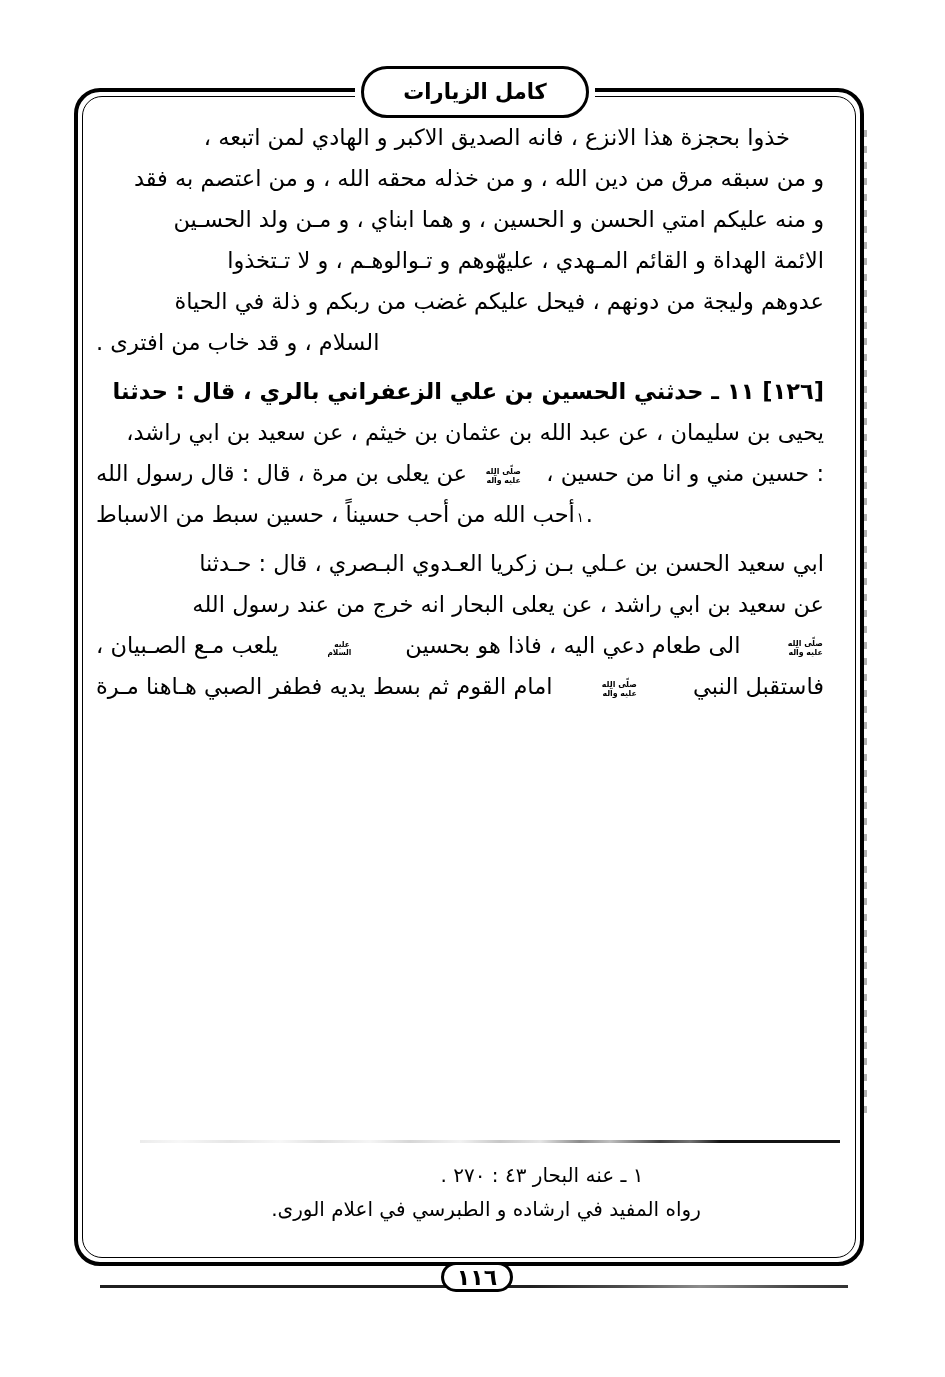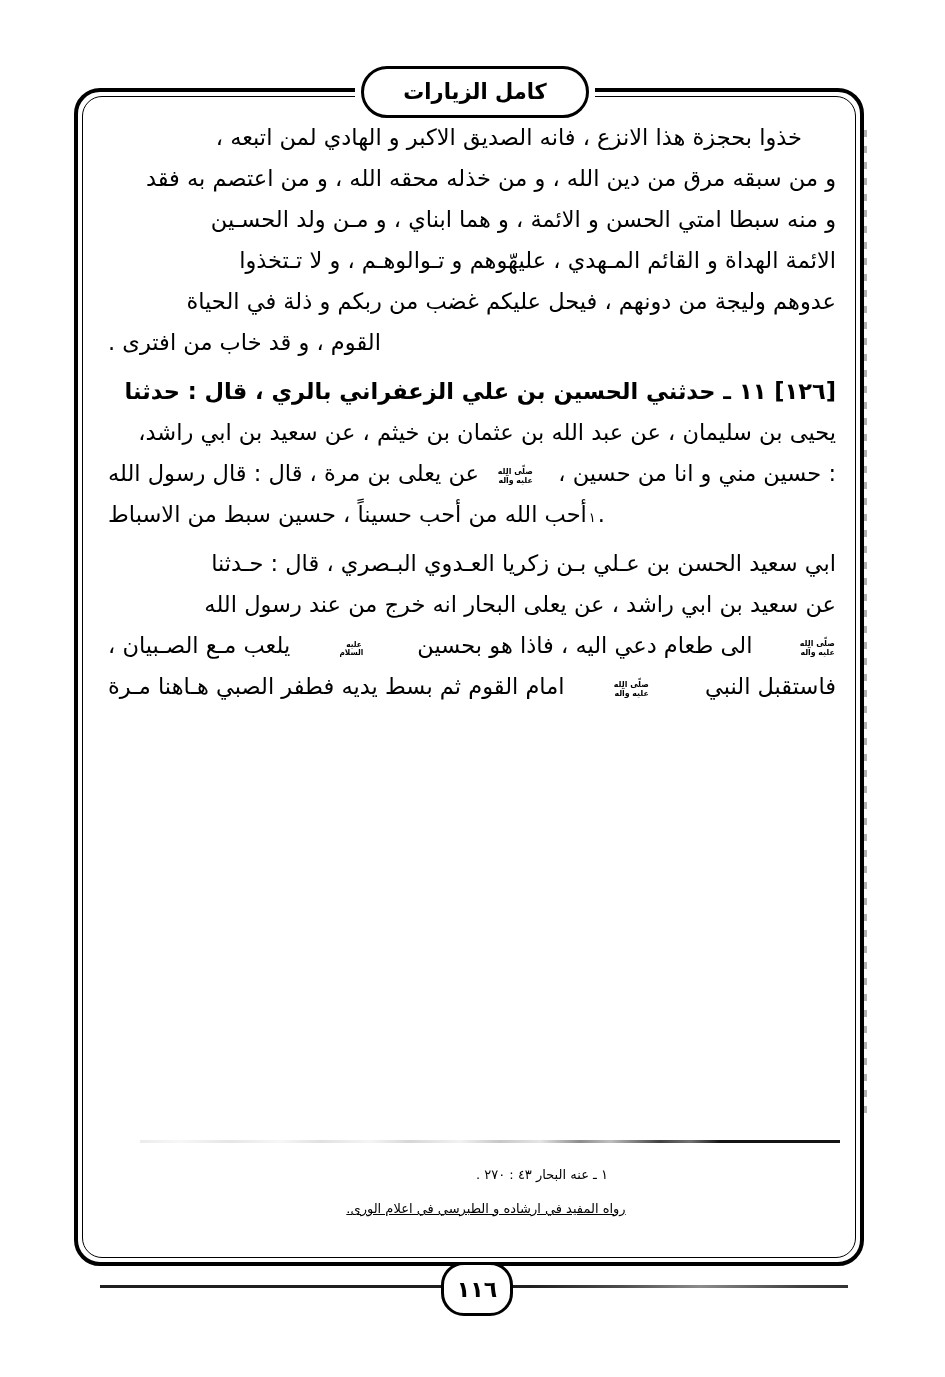--- a/index.html
+++ b/index.html
@@ -85,21 +85,21 @@
     font-weight: bold;
     letter-spacing: 1.5px;
     color: #000;
     white-space: nowrap;
     transform: scaleY(1.04);
   }
 
   
   .body-area {
     position: absolute;
-    left: 108px;
+    left: 96px;
     top: 126px;
     width: 728px;
     height: 980px;
     z-index: 2;
   }
 
   .para {
     margin: 0 0 8px 0;
   }
 
@@ -205,28 +205,28 @@
 
   .footnotes {
     position: absolute;
     left: 108px;
     top: 1158px;
     width: 728px;
     z-index: 2;
     direction: rtl;
   }
   .footnote-line {
-    font-size: 13px;
+    font-size: 20px;
     line-height: 34px;
     text-align: center;
     white-space: nowrap;
     color: #000;
   }
   .footnote-line.fn1 { padding-left: 140px; }
-  .footnote-line.fn2 { padding-left: 28px; text-decoration: underline; }
+  .footnote-line.fn2 { padding-left: 28px; }
 
   
   .pagenum-rule {
     position: absolute;
     left: 100px;
     top: 1285px;
     width: 748px;
     height: 2.5px;
     z-index: 2;
     background:
@@ -237,21 +237,21 @@
         rgba(0,0,0,0.70) 520px,
         rgba(0,0,0,0.45) 600px,
         rgba(0,0,0,0.75) 700px,
         rgba(0,0,0,0.80) 748px);
   }
   .pagenum-cartouche {
     position: absolute;
     left: 441px;
     top: 1262px;
     width: 72px;
-    height: 54px;
+    height: 30px;
     border: 3px solid #000;
     border-radius: 23px;
     background: #ffffff;
     z-index: 3;
     display: flex;
     align-items: center;
     justify-content: center;
     box-sizing: border-box;
   }
   .pagenum-text {
@@ -296,30 +296,30 @@
   <div class="body-area">
 
     <div class="para">
       <div class="line justify indent-first">
         <span class="seg">خذوا بحجزة هذا الانزع ، فانه الصديق الاكبر و الهادي لمن اتبعه ،</span>
       </div>
       <div class="line justify">
         <span class="seg">و من سبقه مرق من دين الله ، و من خذله محقه الله ، و من اعتصم به فقد</span>
       </div>
       <div class="line justify">
-        <span class="seg">و منه سبطا امتي الحسن و الائمة ، و هما ابناي ، و مـن ولد الحسـين</span>
+        <span class="seg">و منه عليكم امتي الحسن و الحسين ، و هما ابناي ، و مـن ولد الحسـين</span>
       </div>
       <div class="line justify">
         <span class="seg">الائمة الهداة و القائم المـهدي ، عليهّوهم و تـوالوهـم ، و  لا تـتخذوا</span>
       </div>
       <div class="line justify">
         <span class="seg">عدوهم وليجة من دونهم ، فيحل عليكم غضب من ربكم و ذلة في الحياة</span>
       </div>
       <div class="line end">
-        <span class="seg">القوم ، و قد خاب من افترى .</span>
+        <span class="seg">السلام ، و قد خاب من افترى .</span>
       </div>
     </div>
 
     <div class="para">
       <div class="line justify">
         <span class="seg hnum">[١٢٦] ١١ ـ حدثني الحسين بن علي الزعفراني بالري ، قال : حدثنا</span>
       </div>
       <div class="line justify">
         <span class="seg">يحيى بن سليمان ، عن عبد الله بن عثمان بن خيثم ، عن سعيد بن ابي راشد،</span>
       </div>

